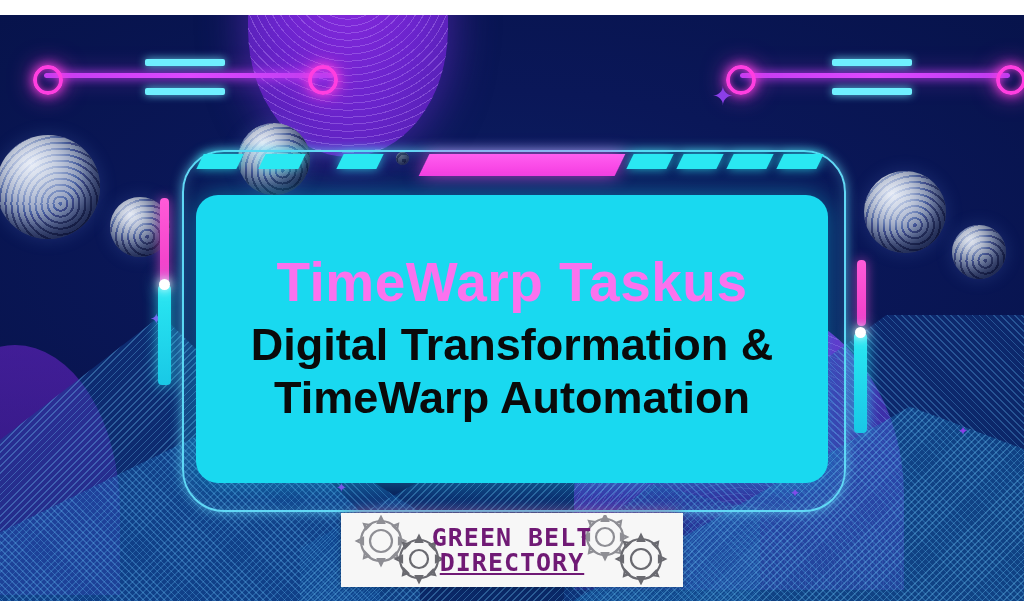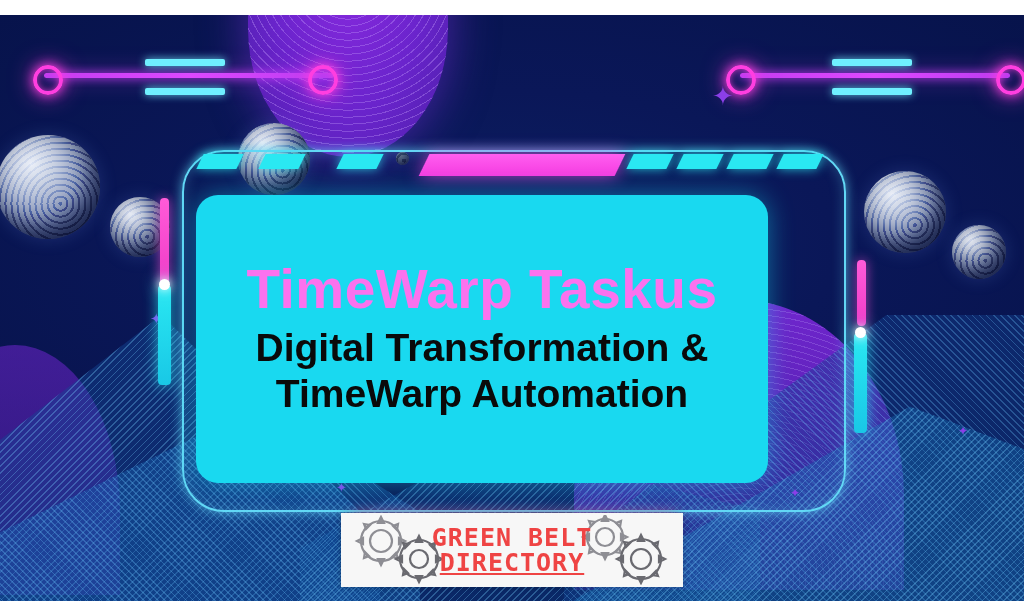--- a/index.html
+++ b/index.html
@@ -127,35 +127,35 @@
       box-shadow:0 0 14px rgba(42,232,242,.75);}
   .vdot{position:absolute;width:11px;height:11px;border-radius:50%;background:#ffffff;
       box-shadow:0 0 10px #ffffff,0 0 18px rgba(140,240,255,.9);}
 
   
   .bottom-bar{position:absolute;left:352px;top:498px;width:324px;height:10px;
       background:linear-gradient(180deg,#ff5fb0,#e9317f);border-radius:2px;
       transform:skewX(-12deg);box-shadow:0 0 14px rgba(240,60,140,.6);}
 
   
-  .panel{position:absolute;left:196px;top:180px;width:572px;height:288px;
+  .panel{position:absolute;left:196px;top:180px;width:632px;height:288px;
       background:#19d9f0;border-radius:22px;
       box-shadow:0 0 26px rgba(25,217,240,.45);
       display:flex;flex-direction:column;align-items:center;justify-content:center;}
   .panel-title{font-size:55px;font-weight:bold;color:#fb72ee;letter-spacing:.5px;
       margin:0 0 6px 0;text-align:center;line-height:1.05;}
-  .panel-sub{font-size:39px;font-weight:bold;color:#0a0a0a;text-align:center;
+  .panel-sub{font-size:45px;font-weight:bold;color:#0a0a0a;text-align:center;
       line-height:1.18;margin:0;padding:0 14px;}
 
   
   .logo-plate{position:absolute;left:341px;top:513px;width:342px;height:74px;
       background:#f7f7f7;display:flex;align-items:center;justify-content:center;z-index:40;
       box-shadow:0 0 6px rgba(0,0,0,.25);}
   .logo-text{display:flex;flex-direction:column;align-items:center;justify-content:center;
-      font-family:"DejaVu Sans Mono",monospace;color:#ef4444;font-weight:bold;
+      font-family:"DejaVu Sans Mono",monospace;color:#701a75;font-weight:bold;
       line-height:1.0;letter-spacing:1px;z-index:2;}
   .logo-l1{font-size:25px;}
   .logo-l2{font-size:25px;text-decoration:underline;}
   .gear{position:absolute;opacity:.75;}
   .gear.left{left:6px;top:2px;}
   .gear.right{right:4px;top:2px;}
 </style>
 </head>
 <body>
 

